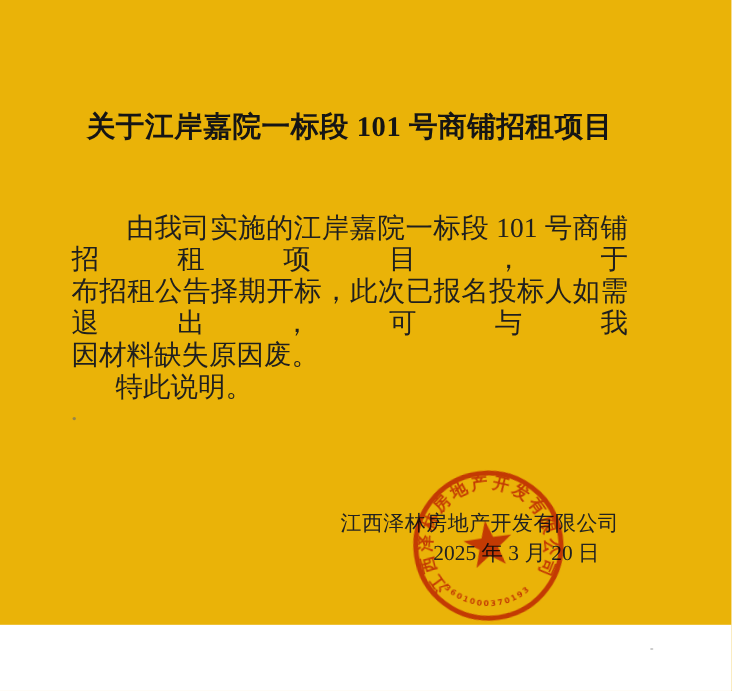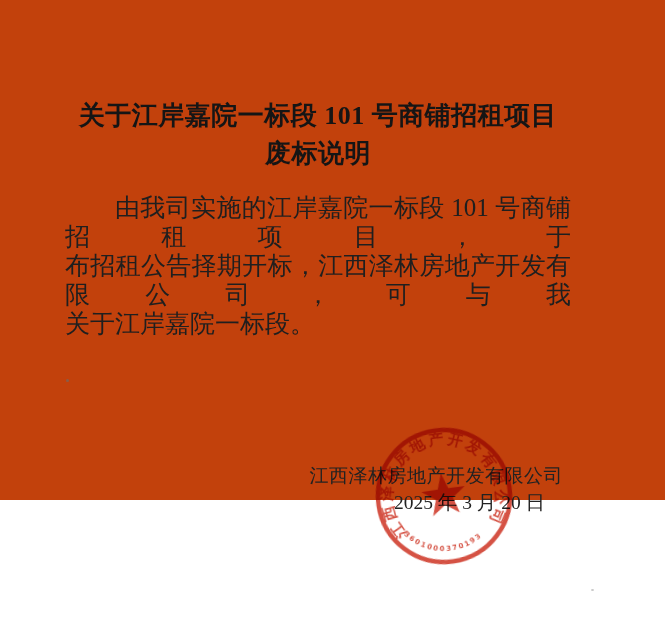--- a/index.html
+++ b/index.html
@@ -1,21 +1,21 @@
 <!DOCTYPE html>
 <html lang="zh"><head>
 <meta charset="utf-8">
 <style>
   html,body{margin:0;padding:0;}
   body{
     width:665px;height:628px;background:#ffffff;
     font-family:"Liberation Serif","DejaVu Serif",serif;
     color:#1f1f1f;overflow:hidden;
   }
-  .page{position:relative;width:665px;height:500px;background:#c2410c;}
+  .page{position:relative;width:665px;height:568px;background:#eab308;}
   .col{position:absolute;left:65px;width:506px;}
   .title{top:80px;text-align:center;font-weight:700;font-size:26px;line-height:38px;color:#151515;letter-spacing:0.5px;}
   .title .tline{display:block;}
   .docbody{top:193px;font-size:25px;line-height:29px;}
   .bline{margin:0;}
   .just{text-align:justify;text-align-last:justify;}
   .indent{text-indent:2em;}
   .indent-sm{text-indent:1.6em;}
   .sig-company{position:absolute;top:463px;right:102px;font-size:19px;letter-spacing:0.5px;color:#222;}
   .sig-date{position:absolute;top:489px;right:120px;font-size:19.5px;color:#222;}
@@ -31,27 +31,27 @@
   .speck-a{left:66px;top:379px;width:3px;height:3px;background:#6b6b6b;opacity:.65;}
   .speck-b{left:591px;top:589px;width:3px;height:2px;background:#9a9a9a;opacity:.55;}
 </style>
 </head>
 <body>
 
 <div class="page">
 
   <h1 class="col title">
     <span class="tline">关于江岸嘉院一标段 101 号商铺招租项目</span>
-    <span class="tline">废标说明</span>
   </h1>
 
   <div class="col docbody">
     <p class="bline just indent">由我司实施的江岸嘉院一标段 101 号商铺招租项目，于</p>
-    <p class="bline just">布招租公告择期开标，江西泽林房地产开发有限公司，可与我</p>
-    <p class="bline">关于江岸嘉院一标段。</p>
+    <p class="bline just">布招租公告择期开标，此次已报名投标人如需退出，可与我</p>
+    <p class="bline">因材料缺失原因废。</p>
+    <p class="bline indent-sm">特此说明。</p>
   </div>
 
   <div class="sig-company">江西泽林房地产开发有限公司</div>
   <div class="sig-date">2025 年 3 月 20 日</div>
 
   <svg class="seal" viewBox="0 0 170 170" aria-hidden="true">
     <defs>
       <path id="sealTopArc" d="M 45.2 118.4 A 52 52 0 1 1 124.8 118.4" fill="none"></path>
       <path id="sealBottomArc" d="M 34.9 110.1 A 57 57 0 0 0 135.1 110.1" fill="none"></path>
     </defs>

